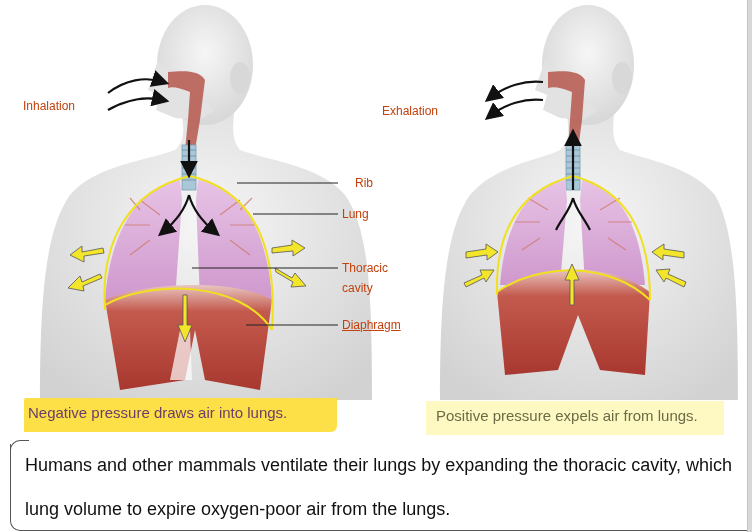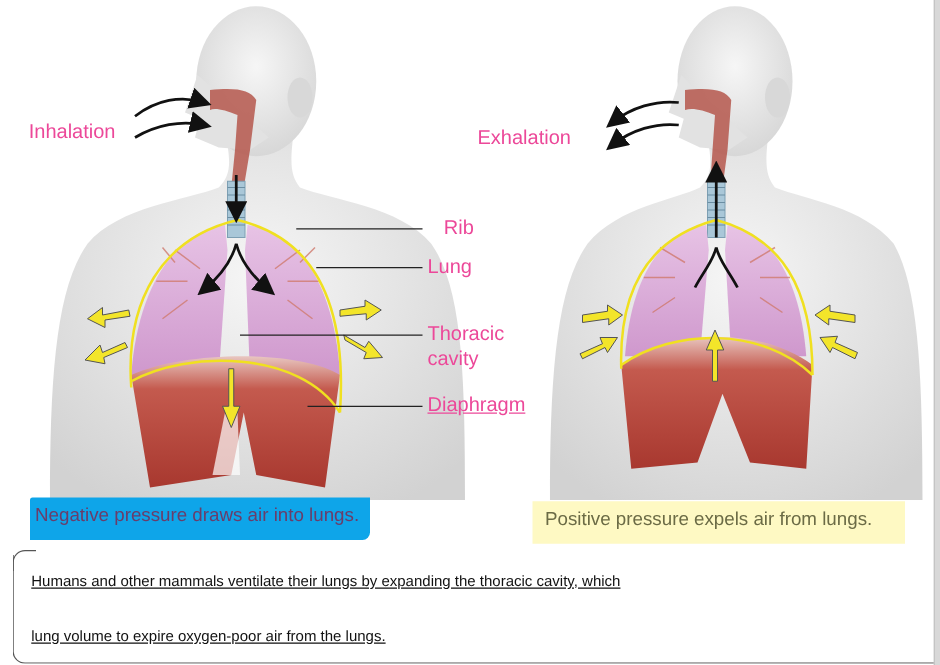--- a/index.html
+++ b/index.html
@@ -1,26 +1,26 @@
 <!DOCTYPE html>
 <html><head>
 <meta charset="utf-8">
 <style>
   html,body{margin:0;padding:0;background:#ffffff;}
   body{width:752px;height:532px;position:relative;overflow:hidden;font-family:"Liberation Sans","DejaVu Sans",sans-serif;}
   .stage{position:absolute;left:0;top:0;width:752px;height:532px;}
   .edge{position:absolute;right:0;top:0;width:4px;height:532px;background:#d8d8d8;border-left:1px solid #c4c4c4;}
   svg.fig{position:absolute;left:0;top:0;}
-  .label{position:absolute;font-size:16px;color:#ec4899;white-space:nowrap;line-height:18px;}
+  .label{position:absolute;font-size:12px;color:#c2410c;white-space:nowrap;line-height:18px;}
   .hl{position:absolute;font-size:15px;line-height:18px;padding:6px 4px 0 4px;box-sizing:border-box;white-space:nowrap;}
-  .hl.neg{left:24px;top:398px;width:272px;height:34px;background:#0ea5e9;color:#6a3d6a;border-radius:2px 0 6px 0;}
+  .hl.neg{left:24px;top:398px;width:313px;height:34px;background:#fde047;color:#6a3d6a;border-radius:2px 0 6px 0;}
   .hl.pos{left:426px;top:401px;width:298px;height:34px;background:#fef9c3;color:#6b6b45;padding-left:10px;}
   .caption{position:absolute;left:10px;top:444px;width:760px;height:87px;border:1.5px solid #555;border-right:none;border-top:none;border-radius:0 0 0 10px;box-sizing:border-box;}
   .caption-top{position:absolute;left:10px;top:440px;width:18px;height:16px;border-left:1.5px solid #555;border-top:1.5px solid #555;border-radius:10px 0 0 0;}
-  .caption p{margin:0;position:absolute;left:14px;top:10px;font-size:12px;line-height:22px;color:#111;white-space:nowrap;text-decoration:underline;}
+  .caption p{margin:0;position:absolute;left:14px;top:10px;font-size:18px;line-height:22px;color:#111;white-space:nowrap;}
 </style>
 </head>
 <body>
 
 <div class="stage">
 
   <svg class="fig" width="752" height="440" viewBox="0 0 752 440">
     <defs>
       <radialGradient id="skin" cx="50%" cy="40%" r="70%">
         <stop offset="0%" stop-color="#f6f6f6"></stop>

